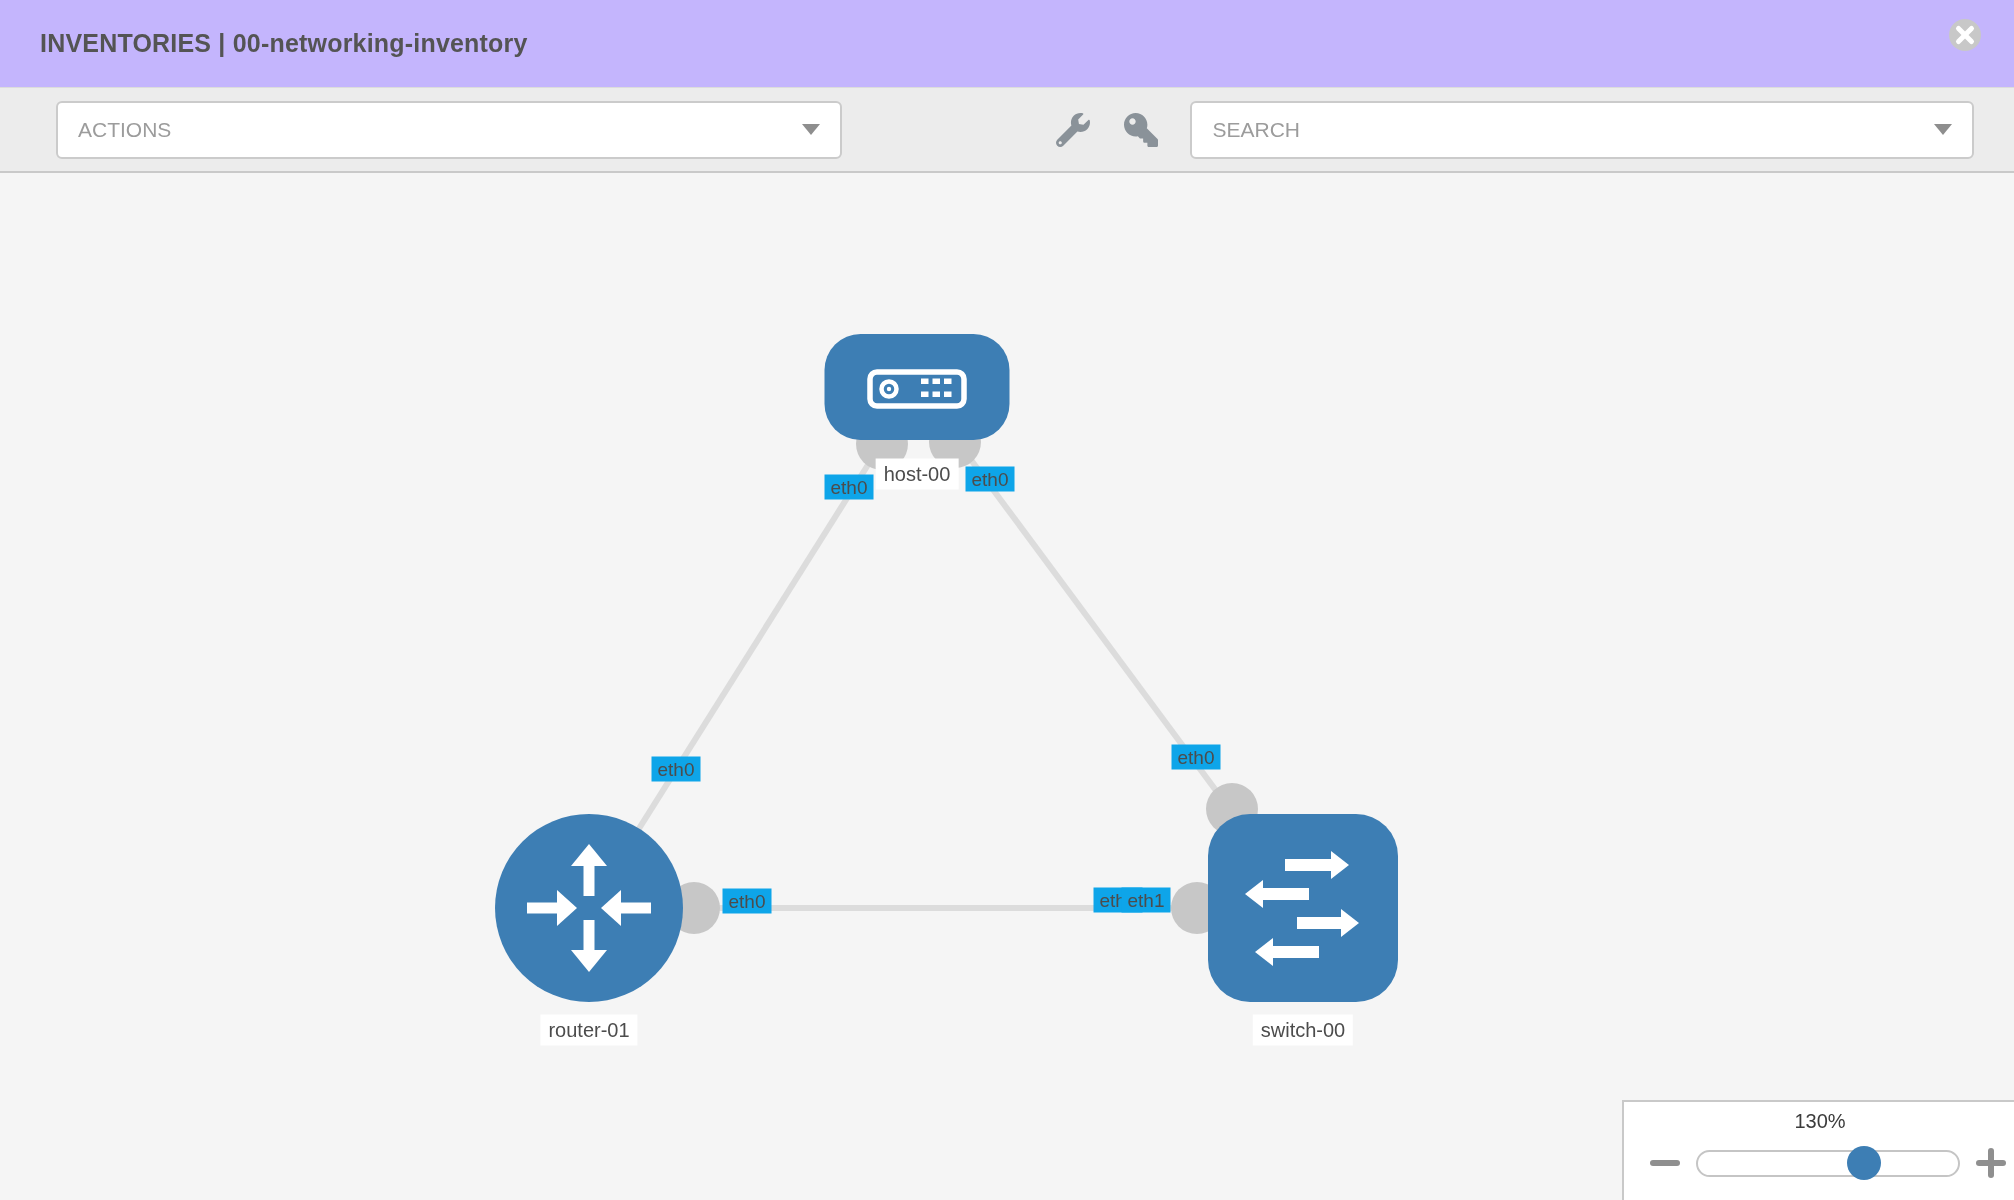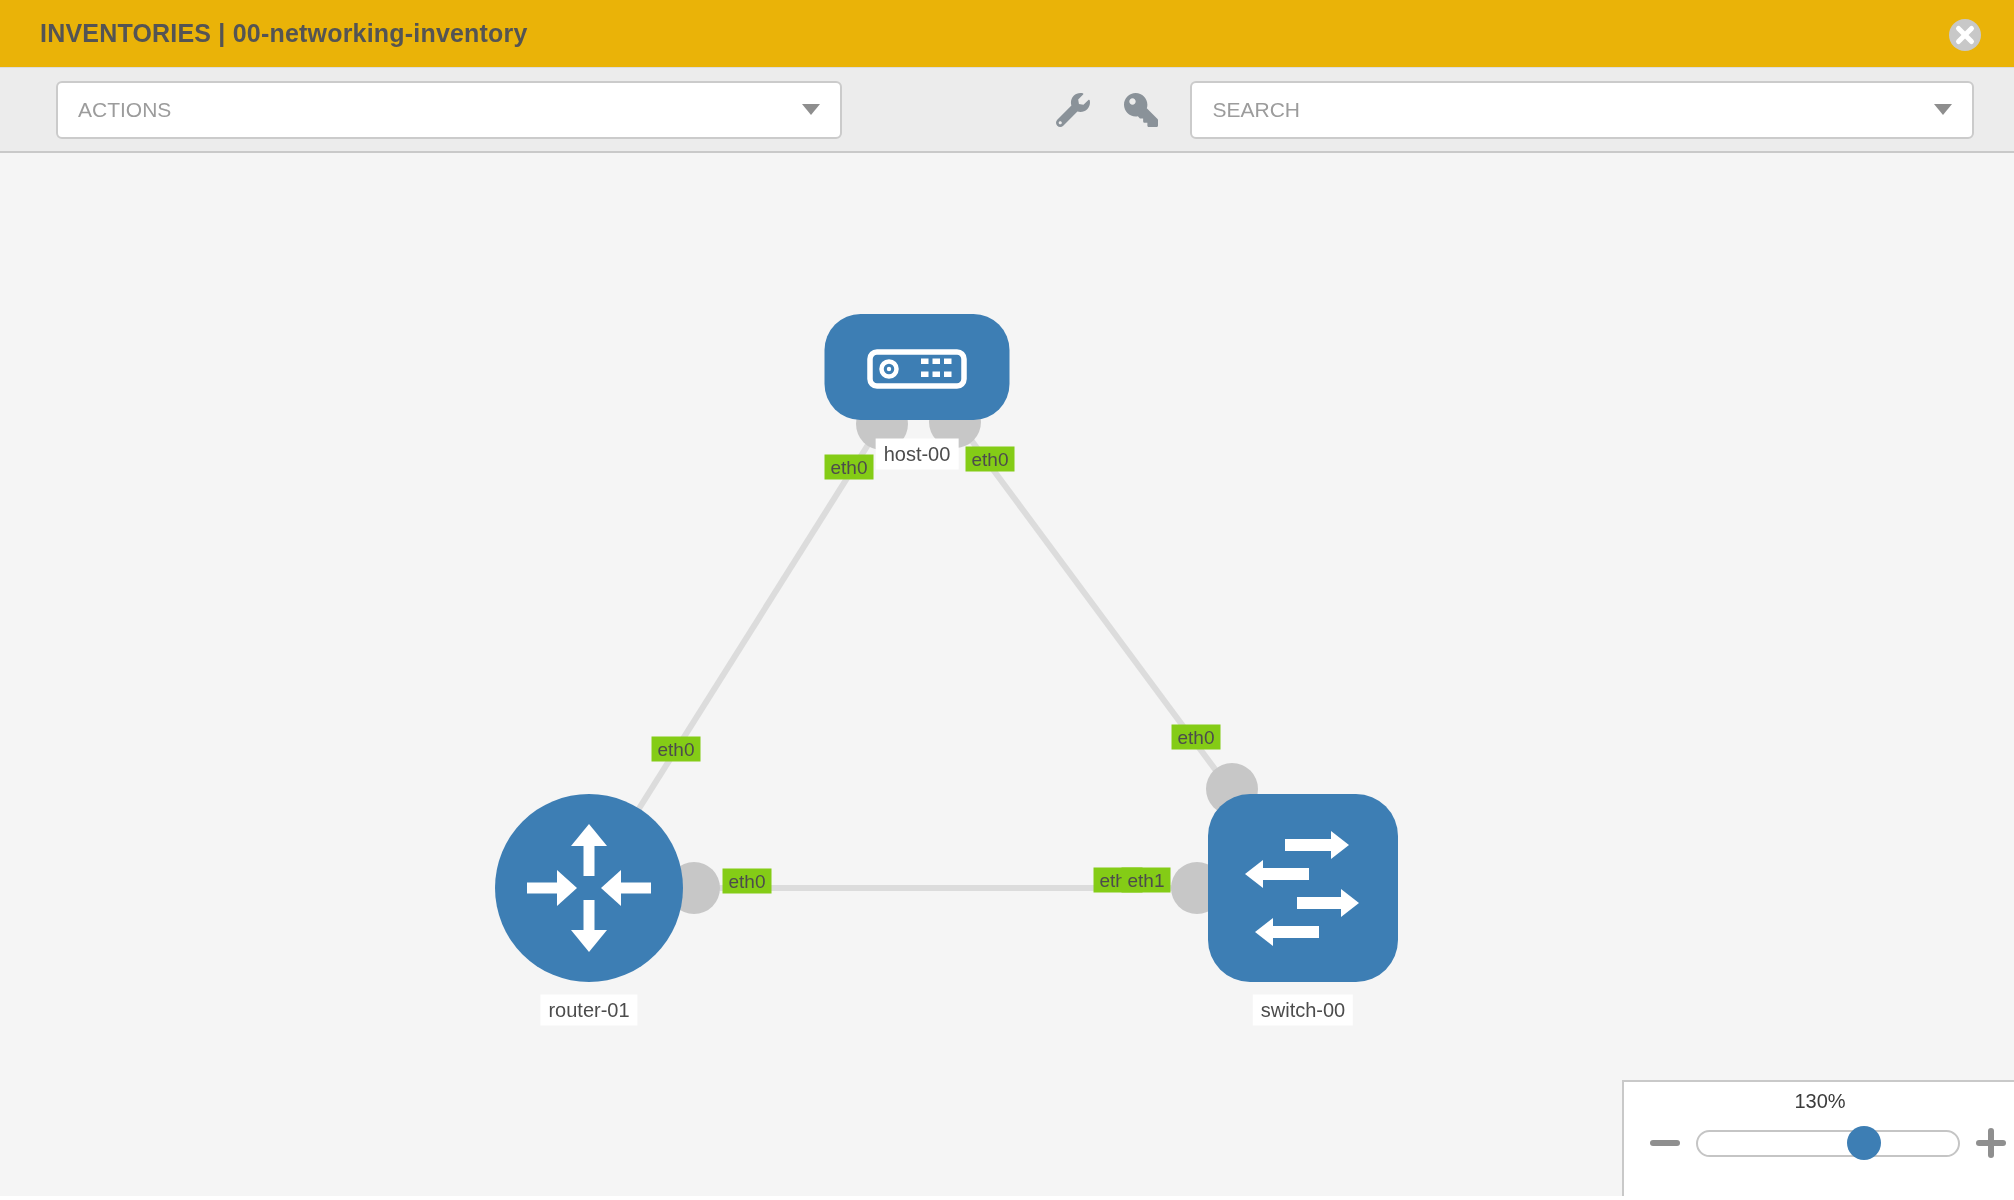--- a/index.html
+++ b/index.html
@@ -3,21 +3,21 @@
 <meta charset="utf-8">
 <style>
   html,body{margin:0;padding:0;}
   body{
     width:2014px;height:1200px;overflow:hidden;position:relative;
     font-family:"Liberation Sans","DejaVu Sans",sans-serif;
     background:#ffffff;
   }
   
   .header{
-    position:relative;height:68px;background:#eab308;
+    position:relative;height:88px;background:#c4b5fd;
     border-bottom:1px solid #dcdcdc;
     display:flex;align-items:center;padding:0 40px;box-sizing:border-box;
   }
   .page-title{
     font-size:25px;font-weight:bold;color:#545454;letter-spacing:.2px;margin:0;
   }
   .close-btn{
     position:absolute;right:32px;top:18px;width:34px;height:34px;cursor:pointer;
   }
   
@@ -40,21 +40,21 @@
   .tool-icons{margin-left:214px;display:flex;align-items:center;gap:34px;}
   .tool-icons svg{display:block;cursor:pointer;}
   
   .canvas{
     position:relative;width:2014px;height:1043px;background:#f5f5f5;overflow:hidden;
   }
   #topo-svg{position:absolute;left:0;top:0;}
   .labels-layer{position:absolute;left:0;top:0;width:100%;height:100%;pointer-events:none;}
   .iface-label{
     position:absolute;transform:translate(-50%,-50%);
-    background:#84cc16;color:#4c4c4c;font-size:19px;line-height:23px;
+    background:#0ea5e9;color:#4c4c4c;font-size:19px;line-height:23px;
     padding:1px 6px;white-space:nowrap;
   }
   .node-label{
     position:absolute;transform:translate(-50%,-50%);
     background:#ffffff;color:#4c4c4c;font-size:20px;line-height:29px;
     padding:1px 8px;white-space:nowrap;
   }
   
   .zoom-panel{
     position:absolute;left:1622px;top:927px;width:400px;height:140px;

